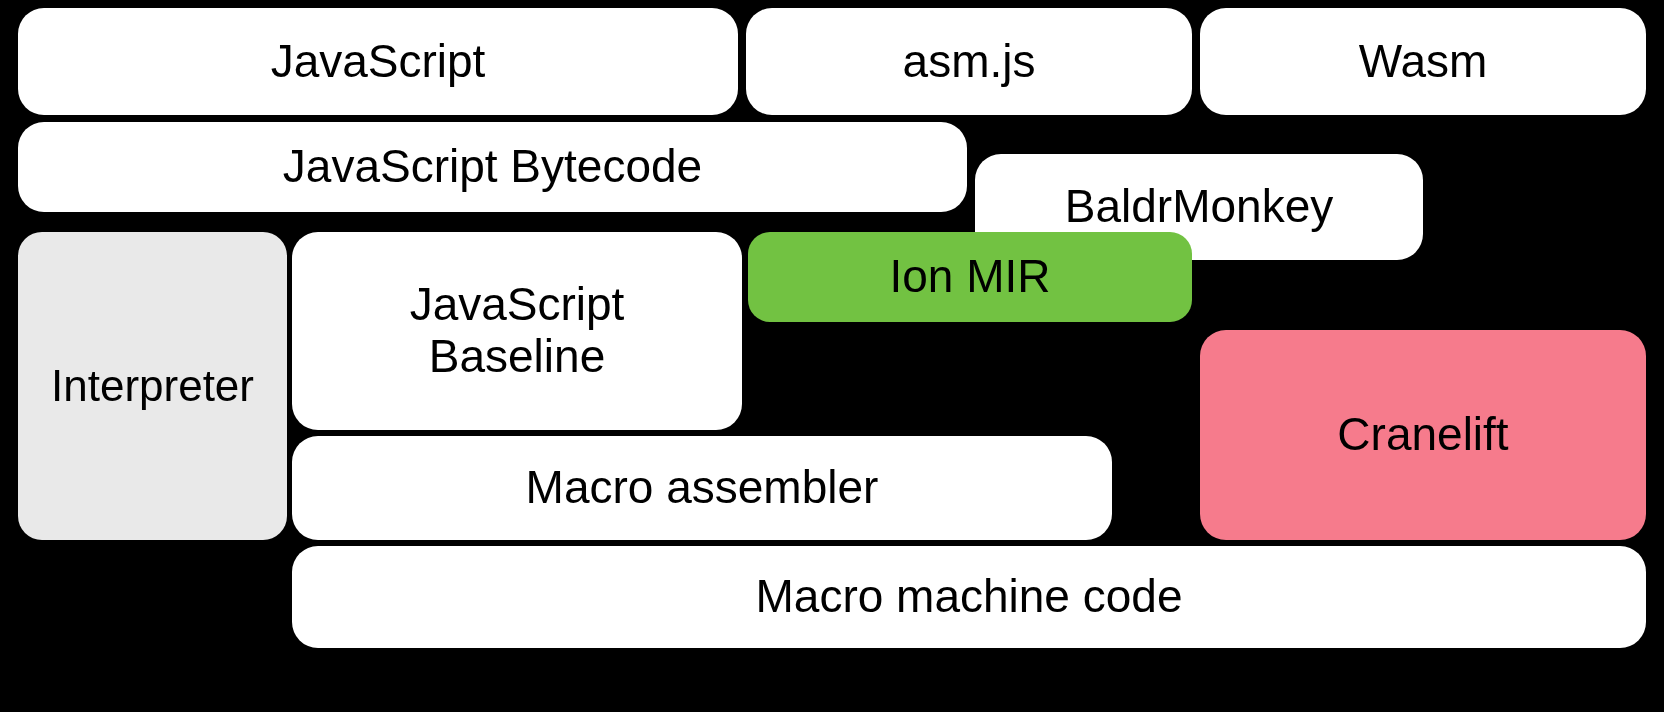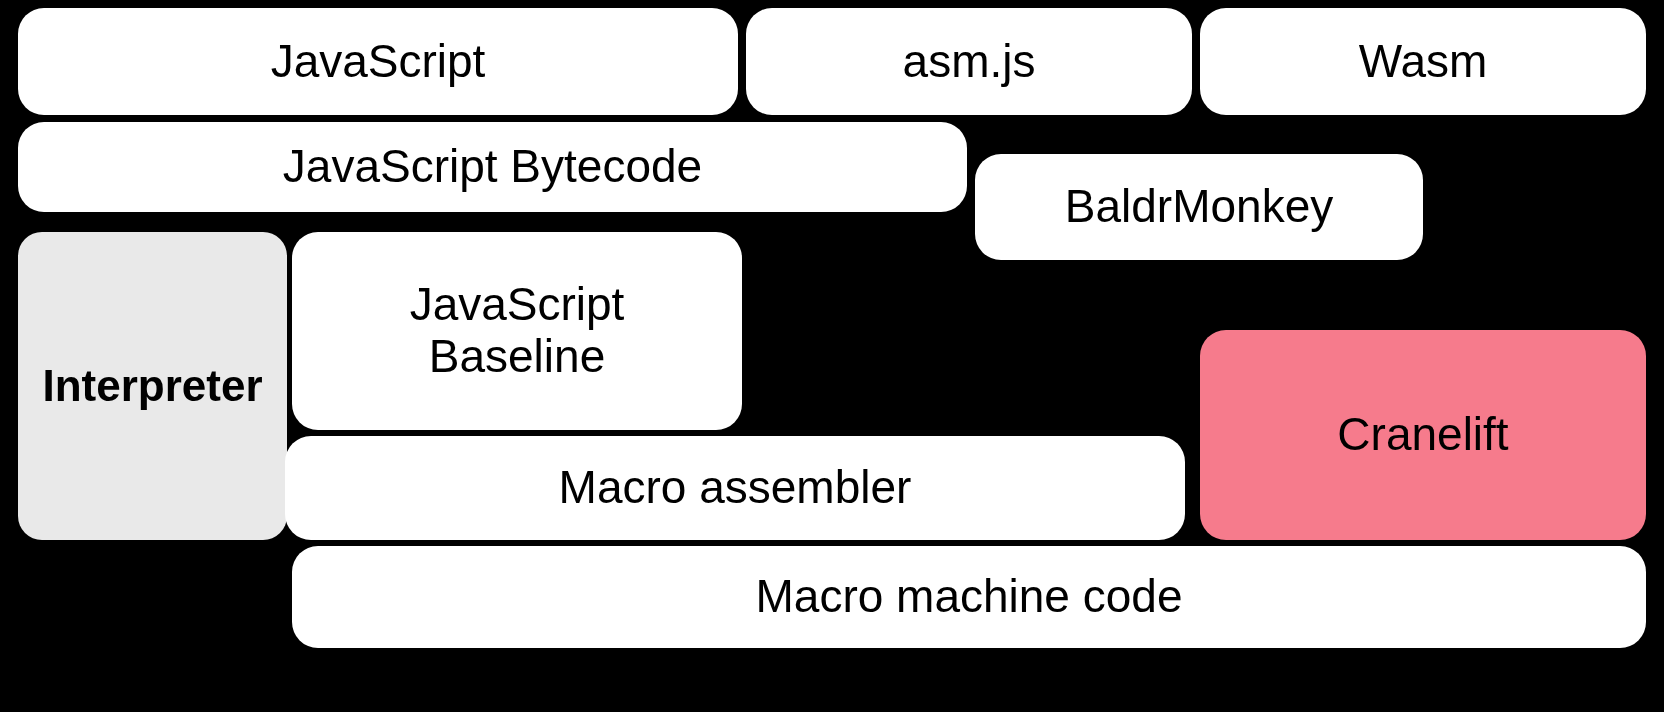--- a/index.html
+++ b/index.html
@@ -42,28 +42,28 @@
   
   #n-javascript        { left: 18px;   top: 8px;   width: 720px; height: 107px; }
   #n-asmjs             { left: 746px;  top: 8px;   width: 446px; height: 107px; }
   #n-wasm              { left: 1200px; top: 8px;   width: 446px; height: 107px; }
 
   
   #n-js-bytecode       { left: 18px;   top: 122px; width: 949px; height: 90px; }
   #n-baldrmonkey       { left: 975px;  top: 122px; width: 448px; height: 106px; margin-top: 32px; }
 
   
-  #n-interpreter       { left: 18px;   top: 232px; width: 269px; height: 308px; border-radius: 24px; font-size: 44px; font-weight: bold; }
+  #n-interpreter       { left: 18px;   top: 232px; width: 269px; height: 308px; border-radius: 24px; font-size: 44px; }
   #n-js-baseline       { left: 292px;  top: 232px; width: 450px; height: 198px; }
   #n-ion-mir           { left: 748px;  top: 232px; width: 444px; height: 90px;  border-radius: 22px; }
   #n-ion-lir           { left: 748px;  top: 330px; width: 444px; height: 100px; border-radius: 22px; }
   #n-cranelift         { left: 1200px; top: 330px; width: 446px; height: 210px; }
 
   
-  #n-macro-assembler   { left: 285px;  top: 436px; width: 900px; height: 104px; }
+  #n-macro-assembler   { left: 292px;  top: 436px; width: 820px; height: 104px; }
 
   
   #n-native-code       { left: 292px;  top: 546px; width: 1354px; height: 102px; }
 </style>
 </head>
 <body>
 
 <div id="stage">
 
   <div class="node white" id="n-javascript">JavaScript</div>
@@ -74,20 +74,21 @@
 
   <div class="node white" id="n-js-bytecode">JavaScript Bytecode</div>
 
   <div class="node white" id="n-baldrmonkey">BaldrMonkey</div>
 
   <div class="node gray" id="n-interpreter">Interpreter</div>
 
   <div class="node white" id="n-js-baseline">JavaScript
 Baseline</div>
 
+  <div class="node green" id="n-ion-mir">Ion MIR</div>
 
 
   <div class="node pink" id="n-cranelift">Cranelift</div>
 
   <div class="node white" id="n-macro-assembler">Macro assembler</div>
 
   <div class="node white" id="n-native-code">Macro machine code</div>
 
 </div>
 

